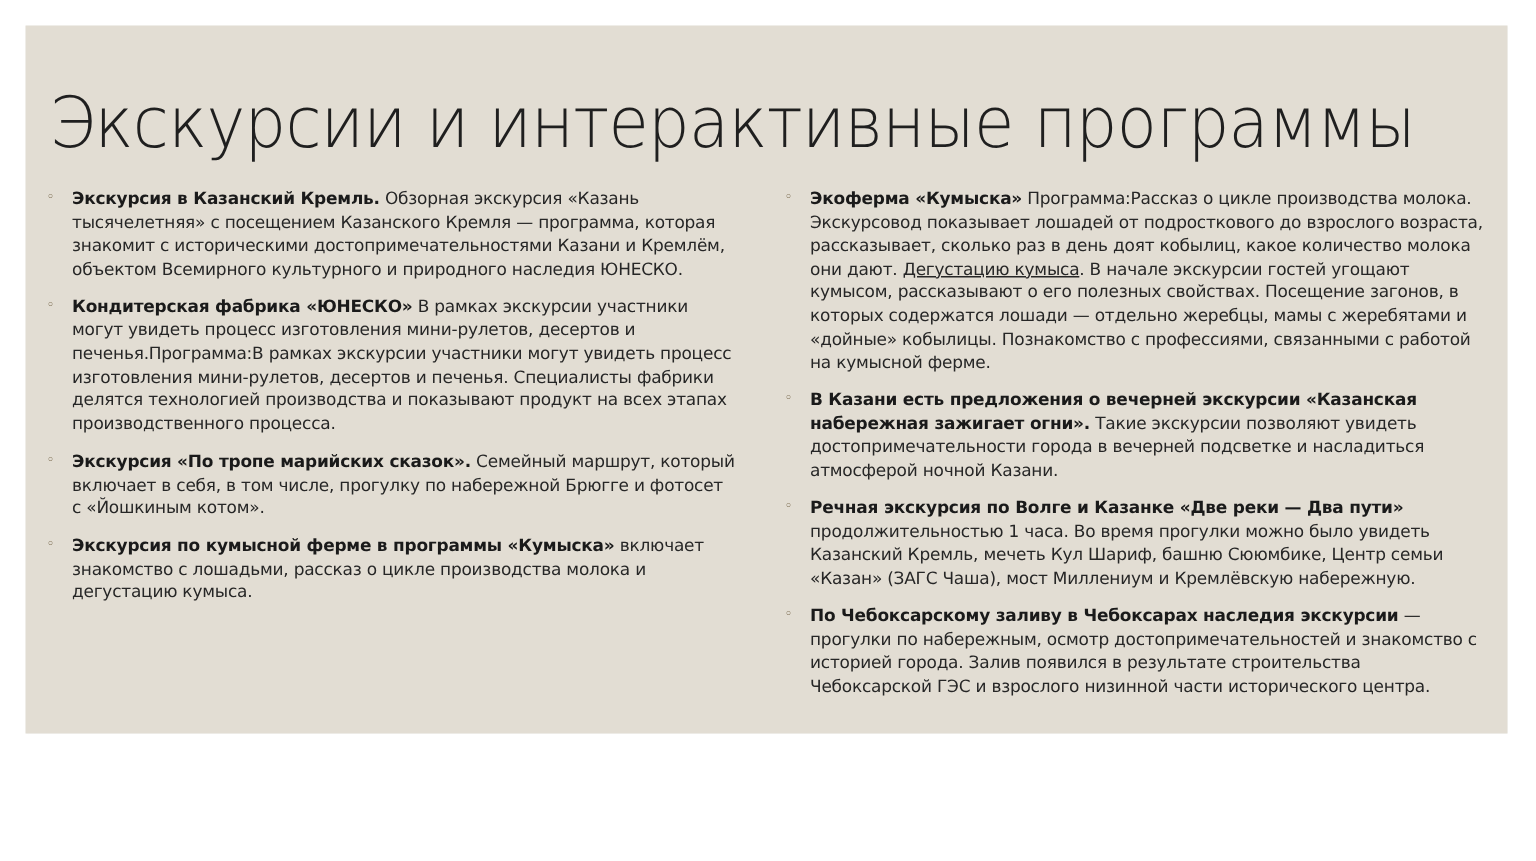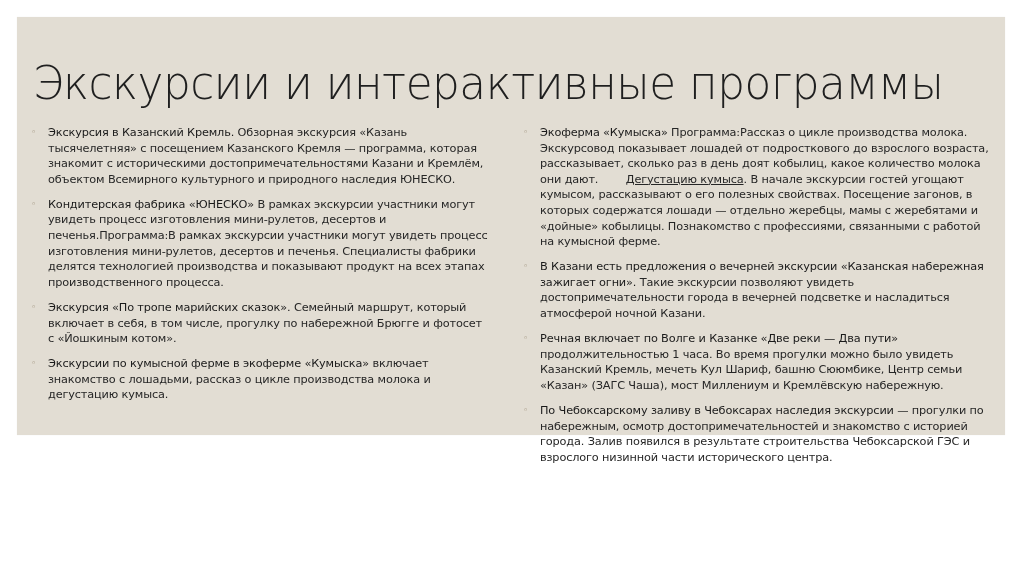--- a/index.html
+++ b/index.html
@@ -12,21 +12,21 @@
       height: 574px;
       position: relative;
       overflow: hidden;
       font-family: "DejaVu Sans", "Liberation Sans", sans-serif;
     }
     .slide {
       position: absolute;
       left: 17px;
       top: 17px;
       width: 988px;
-      height: 418px;
+      height: 472px;
       background: #e2ddd3;
       box-shadow: 0 0 1px rgba(0,0,0,0.08);
     }
     .slide-title {
       position: absolute;
       left: 16px;
       top: 36px;
       margin: 0;
       font-family: "DejaVu Sans", "Liberation Sans", sans-serif;
       font-weight: 200;
@@ -59,27 +59,26 @@
     }
     .item .bullet {
       position: absolute;
       left: 0;
       top: 0;
       color: #8a7b62;
       font-size: 9px;
       line-height: 15.6px;
     }
     .item b {
-      font-weight: normal;
+      font-weight: bold;
       color: #1a1a1a;
     }
     .item a {
       color: #262626;
       text-decoration: underline;
-      margin-left: 24px;
     }
   </style>
 </head>
 <body>
 
 <div class="slide">
   <h1 class="slide-title">Экскурсии и интерактивные программы</h1>
 
   <ul class="column left">
     <li class="item">
@@ -89,35 +88,35 @@
     <li class="item">
       <span class="bullet">◦</span>
       <b>Кондитерская фабрика «ЮНЕСКО»</b><span> В рамках экскурсии участники могут увидеть процесс изготовления мини-рулетов, десертов и печенья.Программа:В рамках экскурсии участники могут увидеть процесс изготовления мини-рулетов, десертов и печенья. Специалисты фабрики делятся технологией производства и показывают продукт на всех этапах производственного процесса.</span>
     </li>
     <li class="item">
       <span class="bullet">◦</span>
       <b>Экскурсия «По тропе марийских сказок».</b><span> Семейный маршрут, который включает в себя, в том числе, прогулку по набережной Брюгге и фотосет с «Йошкиным котом».</span>
     </li>
     <li class="item">
       <span class="bullet">◦</span>
-      <b>Экскурсии по кумысной ферме в экоферме «Кумыска»</b><span> включает знакомство с лошадьми, рассказ о цикле производства молока и дегустацию кумыса.</span>
+      <b>Экскурсия по кумысной ферме в программы «Кумыска»</b><span> включает знакомство с лошадьми, рассказ о цикле производства молока и дегустацию кумыса.</span>
     </li>
   </ul>
 
   <ul class="column right">
     <li class="item">
       <span class="bullet">◦</span>
       <b>Экоферма «Кумыска»</b><span> Программа:Рассказ о цикле производства молока. Экскурсовод показывает лошадей от подросткового до взрослого возраста, рассказывает, сколько раз в день доят кобылиц, какое количество молока они дают. </span><a>Дегустацию кумыса</a><span>. В начале экскурсии гостей угощают кумысом, рассказывают о его полезных свойствах. Посещение загонов, в которых содержатся лошади — отдельно жеребцы, мамы с жеребятами и «дойные» кобылицы. Познакомство с профессиями, связанными с работой на кумысной ферме.</span>
     </li>
     <li class="item">
       <span class="bullet">◦</span>
       <b>В Казани есть предложения о вечерней экскурсии «Казанская набережная зажигает огни».</b><span> Такие экскурсии позволяют увидеть достопримечательности города в вечерней подсветке и насладиться атмосферой ночной Казани.</span>
     </li>
     <li class="item">
       <span class="bullet">◦</span>
-      <b> Речная включает по Волге и Казанке «Две реки — Два пути»</b><span> продолжительностью 1 часа. Во время прогулки можно было увидеть Казанский Кремль, мечеть Кул Шариф, башню Сююмбике, Центр семьи «Казан» (ЗАГС Чаша), мост Миллениум и Кремлёвскую набережную.</span>
+      <b> Речная экскурсия по Волге и Казанке «Две реки — Два пути»</b><span> продолжительностью 1 часа. Во время прогулки можно было увидеть Казанский Кремль, мечеть Кул Шариф, башню Сююмбике, Центр семьи «Казан» (ЗАГС Чаша), мост Миллениум и Кремлёвскую набережную.</span>
     </li>
     <li class="item">
       <span class="bullet">◦</span>
       <b>По Чебоксарскому заливу в Чебоксарах наследия экскурсии</b><span> — прогулки по набережным, осмотр достопримечательностей и знакомство с историей города. Залив появился в результате строительства Чебоксарской ГЭС и взрослого низинной части исторического центра.</span>
     </li>
   </ul>
 </div>
 
 </body></html>

